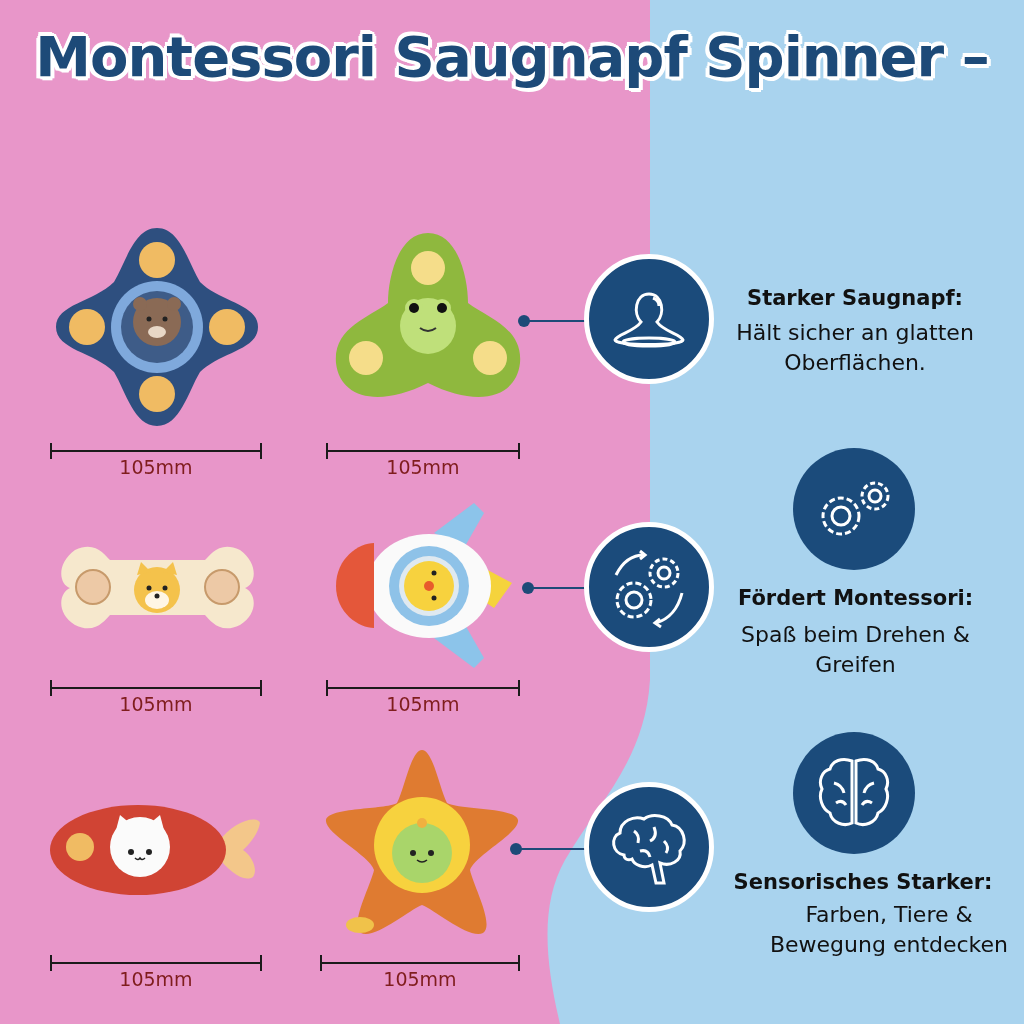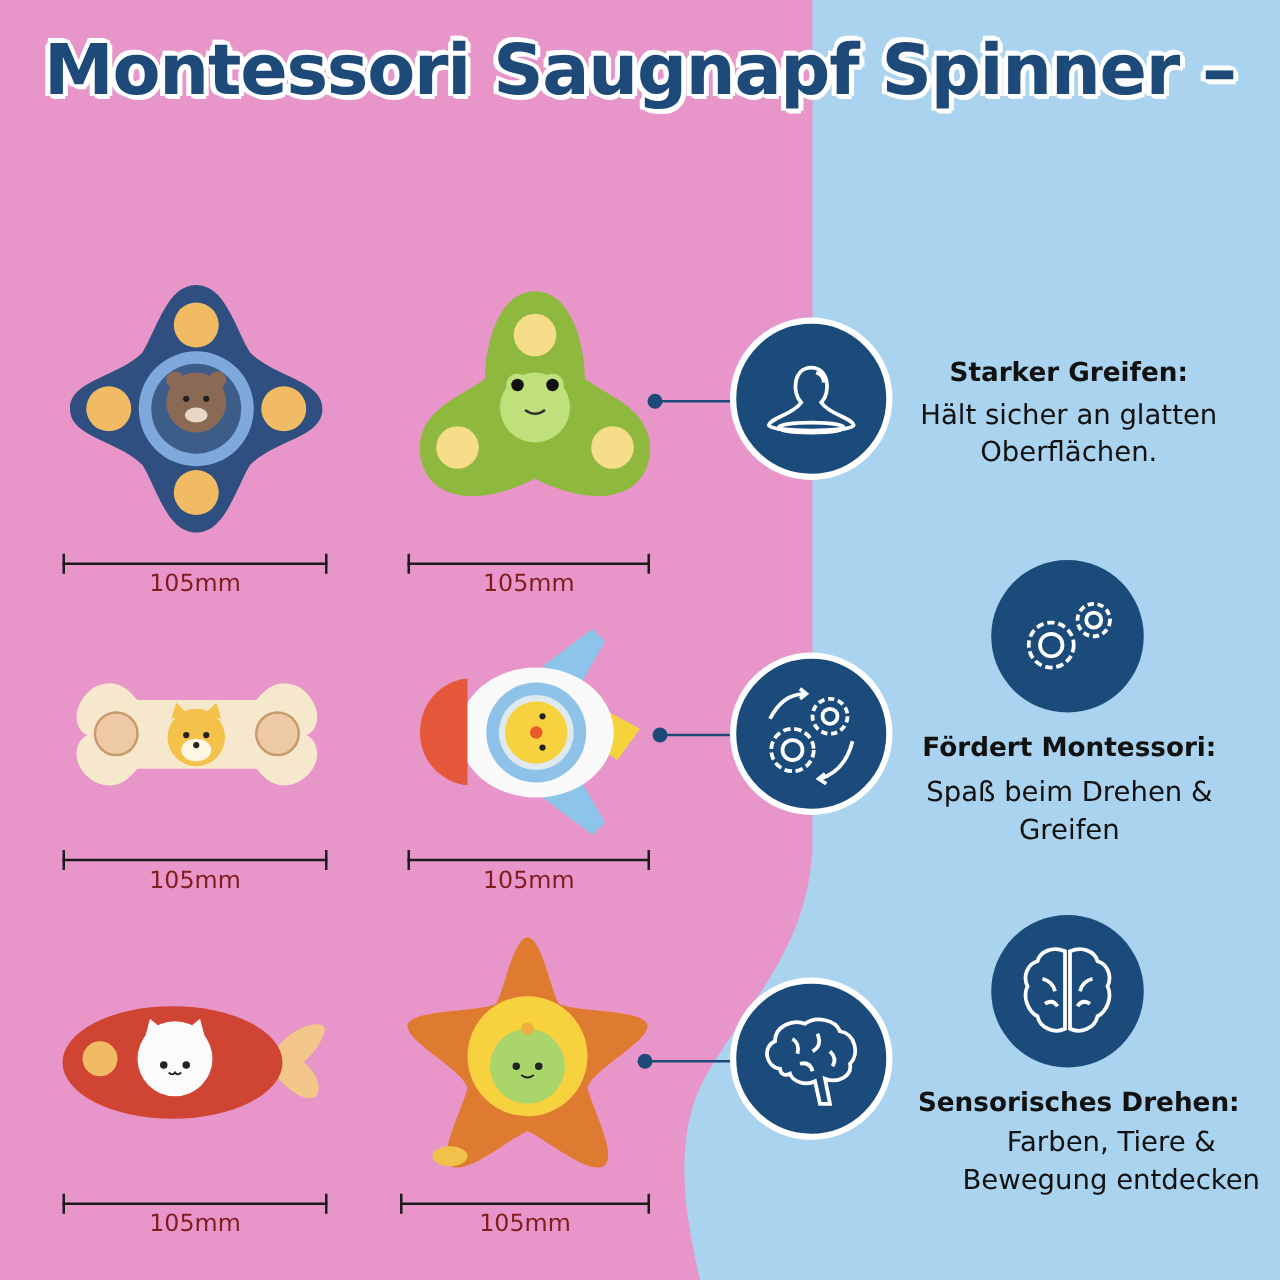--- a/index.html
+++ b/index.html
@@ -160,21 +160,21 @@
 
 <div class="icon-circle bordered" style="left:584px;top:254px;width:130px;height:130px">
   <svg width="80" height="70" viewBox="0 0 80 70">
     <g fill="none" stroke="#fff" stroke-width="3">
       <path d="M32,38 C24,30 26,10 40,10 C54,10 56,30 48,38 C55,48 72,50 74,56 C74,62 6,62 6,56 C8,50 25,48 32,38 Z"></path>
       <ellipse cx="40" cy="58" rx="26" ry="4"></ellipse>
       <path d="M44,14 Q50,16 50,22"></path>
     </g>
   </svg>
 </div>
-<div class="feat-title" style="left:715px;top:286px;width:280px">Starker Greifen:</div>
+<div class="feat-title" style="left:715px;top:286px;width:280px">Starker Saugnapf:</div>
 <div class="feat-desc" style="left:715px;top:318px;width:280px">Hält sicher an glatten Oberflächen.</div>
 
 <div class="icon-circle" style="left:793px;top:448px;width:122px;height:122px">
   <svg width="90" height="70" viewBox="0 0 90 70">
     <g fill="none" stroke="#fff" stroke-width="3">
       <circle cx="32" cy="42" r="18" stroke-dasharray="6 3"></circle>
       <circle cx="32" cy="42" r="9"></circle>
       <circle cx="66" cy="22" r="13" stroke-dasharray="5 3"></circle>
       <circle cx="66" cy="22" r="6"></circle>
     </g>
@@ -213,14 +213,14 @@
   <svg width="90" height="80" viewBox="0 0 90 80">
     <g fill="none" stroke="#fff" stroke-width="3">
       <path d="M20,48 C8,46 6,30 16,26 C16,14 30,8 40,12 C48,6 64,8 68,18 C80,20 84,36 76,44 C78,54 66,60 56,56 L60,76 L52,76 L48,58 C40,62 30,58 28,52 C24,54 20,52 20,48 Z"></path>
       <path d="M30,24 Q36,28 34,36"></path>
         <path d="M50,20 Q54,30 46,34"></path>
       <path d="M60,34 Q66,40 62,46"></path>
         <path d="M36,44 Q44,42 46,50"></path>
     </g>
   </svg>
 </div>
-<div class="feat-title" style="left:718px;top:870px;width:290px">Sensorisches Drehen:</div>
+<div class="feat-title" style="left:718px;top:870px;width:290px">Sensorisches Starker:</div>
 <div class="feat-desc" style="left:744px;top:900px;width:290px">Farben, Tiere &amp; Bewegung entdecken</div>
 
 </body></html>

